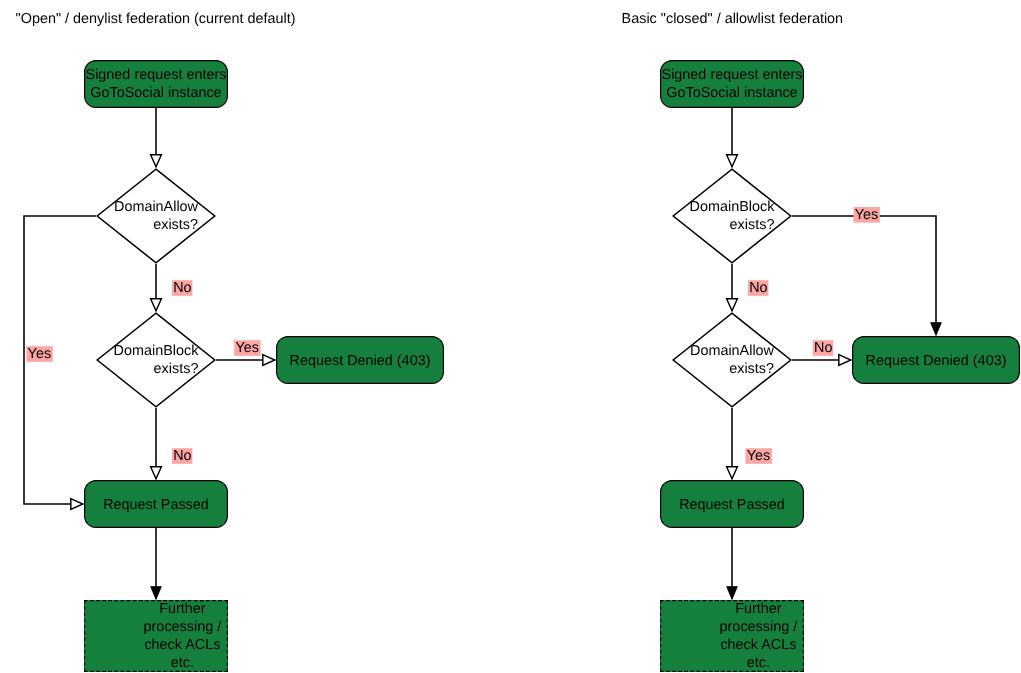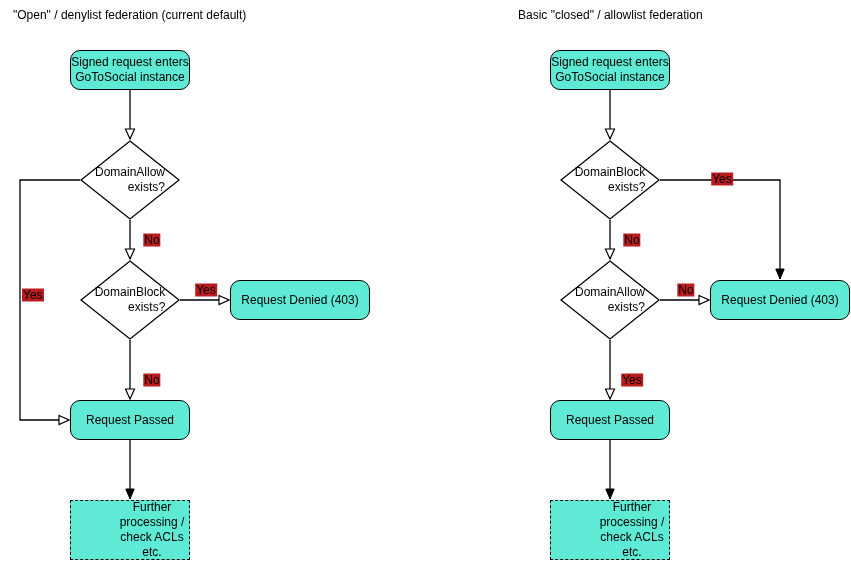--- a/index.html
+++ b/index.html
@@ -18,21 +18,21 @@
   .arrow-solid-head { fill: var(--stroke, #000000); stroke: var(--stroke, #000000); stroke-width: 1; }
   .chart-title {
     position: absolute;
     font-size: 12px;
     line-height: 14px;
     white-space: nowrap;
   }
   .node {
     position: absolute;
     box-sizing: border-box;
-    background: #5eead4;
+    background: #15803d;
     border: 1.3px solid var(--stroke, #000000);
     display: flex;
     align-items: center;
     justify-content: center;
     text-align: center;
     font-size: 12px;
     line-height: 15px;
   }
   .node .node-label { white-space: pre-line; }
   .rounded { border-radius: 10px; }
@@ -47,21 +47,21 @@
     align-items: center;
     justify-content: center;
     text-align: right;
     font-size: 12px;
     line-height: 15px;
     white-space: pre-line;
   }
   .edge-label {
     position: absolute;
     transform: translate(-50%, -50%);
-    background: #b91c1c;
+    background: #fca5a5;
     font-size: 12px;
     line-height: 13px;
     white-space: nowrap;
     padding: 0 1px;
   }
   .edge-label.left-anchored { transform: translateY(-50%); }
 </style>
 </head>
 <body>
 

